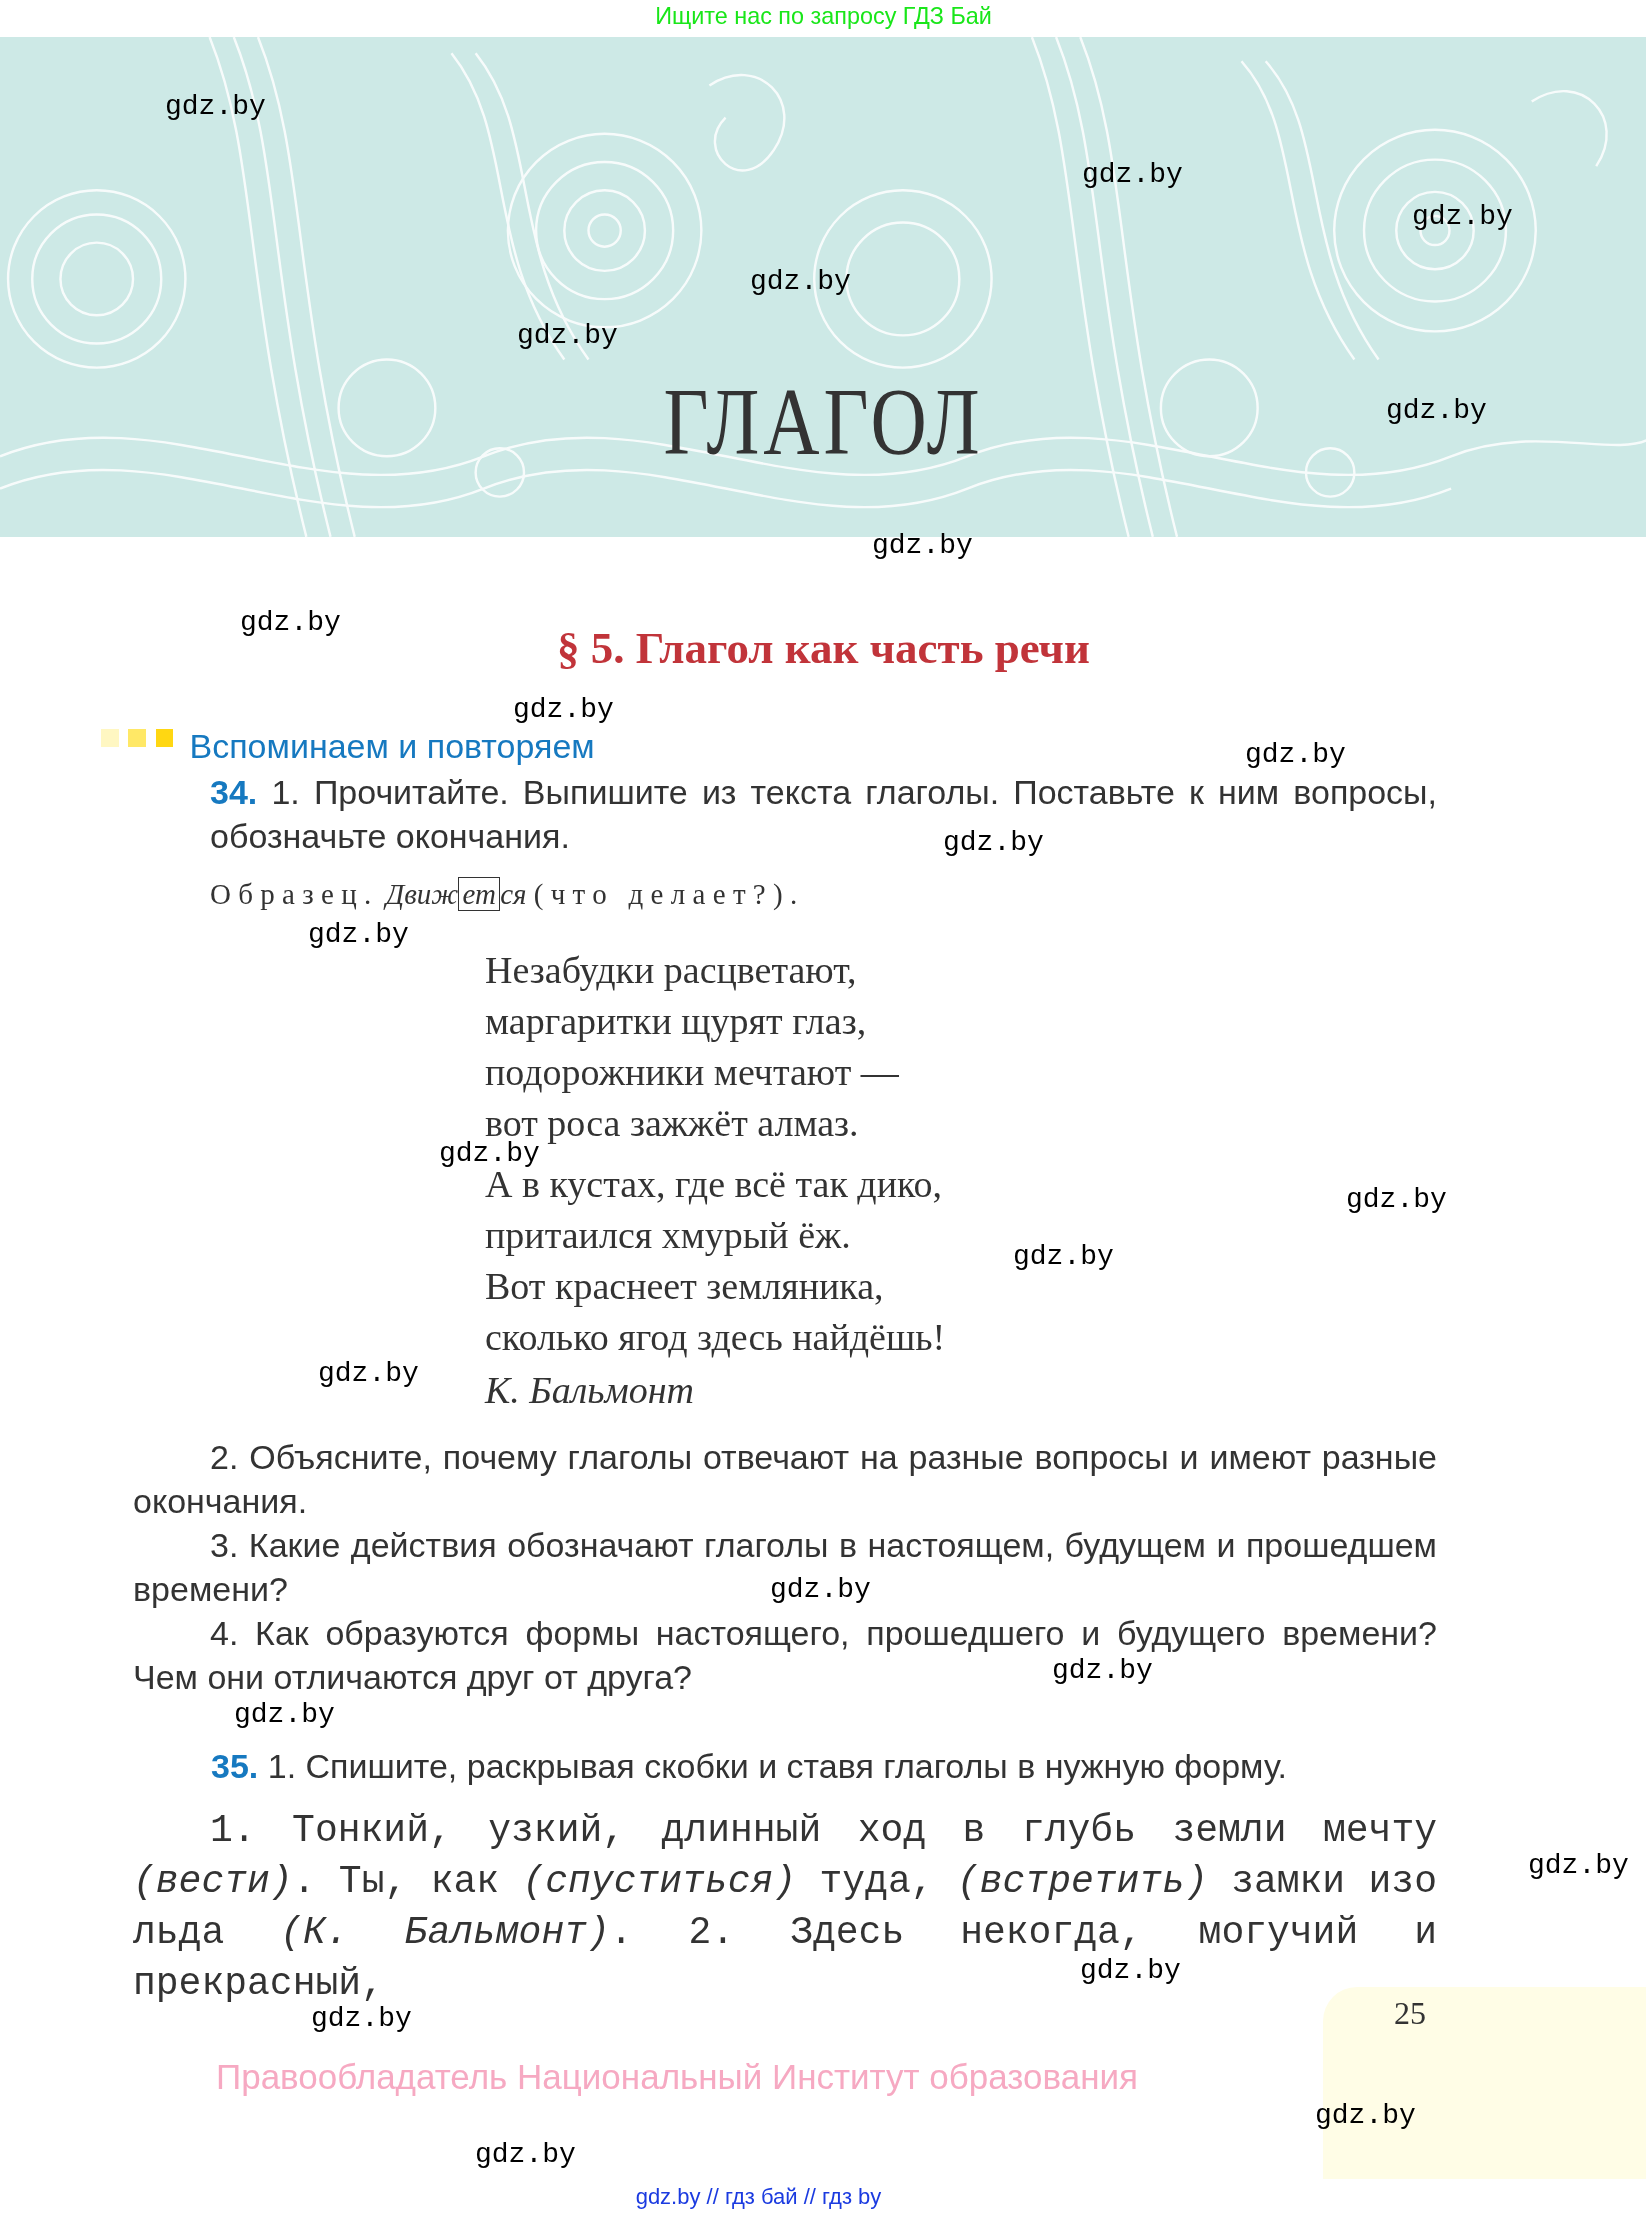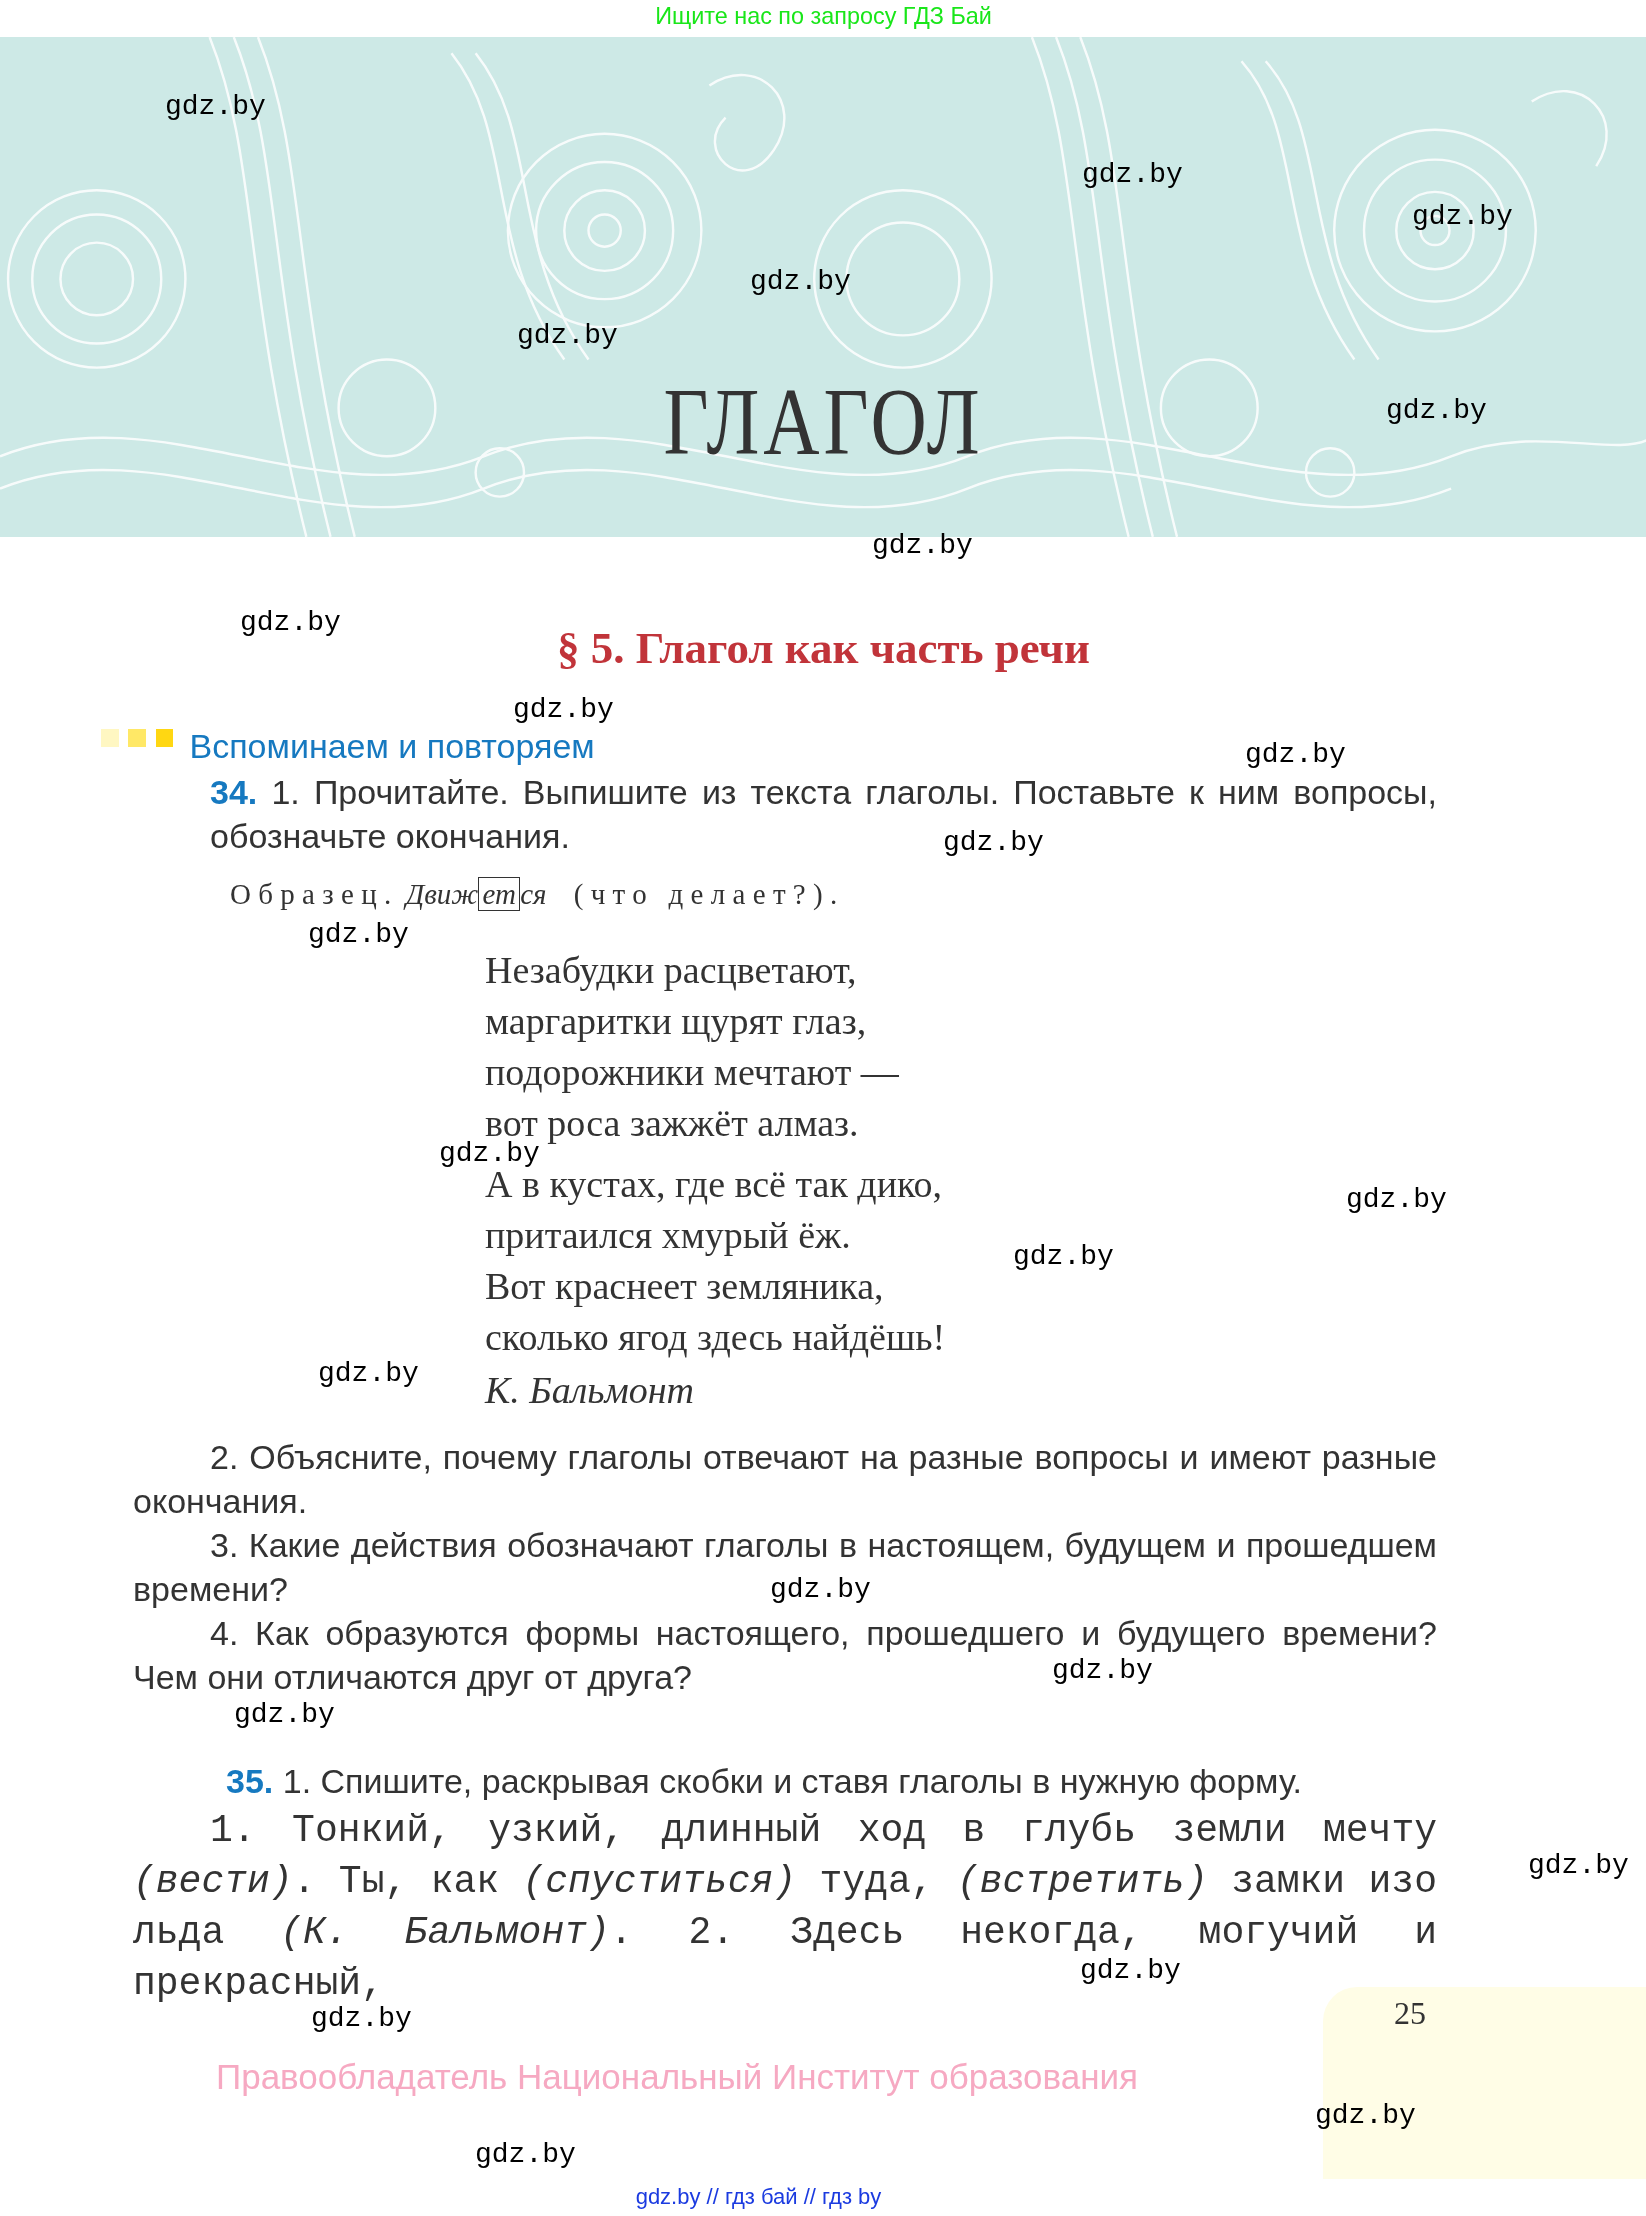--- a/index.html
+++ b/index.html
@@ -57,40 +57,40 @@
     .num { color: #1679c0; font-weight: bold; }
 
     .task34 { left: 133px; top: 770px; width: 1304px; }
     .task34 .indent { padding-left: 77px; }
 
     .sample {
       left: 210px; top: 880px;
       font-family: "Liberation Serif", serif; font-size: 29px; color: #333;
       line-height: 1;
     }
-    .sample .spaced { letter-spacing: 7.3px; margin-left: 20px; }
+    .sample .spaced { letter-spacing: 7.3px; }
     .sample .it { font-style: italic; }
     .sample .box { border: 1.6px solid #333; padding: 0 3.2px; font-style: italic; }
 
     .poem {
       left: 485px; top: 945px;
       font-family: "Liberation Serif", serif; font-size: 38px; color: #333;
       line-height: 51px;
     }
     .poem .stanza2 { margin-top: 9.7px; }
     .poem-author {
       left: 485px; width: 604px; top: 1368px; 
       font-family: "Liberation Serif", serif; font-style: italic; font-size: 38px; color: #333;
     }
 
     .questions { left: 133px; top: 1435px; width: 1304px; }
     .questions p { margin: 0; text-indent: 77px; }
 
     .task35 { left: 133px; top: 1743px; width: 1304px; }
-    .task35 p { margin: 16px; text-indent: 77px; }
+    .task35 p { margin: 1px; text-indent: 77px; }
 
     .exercise {
       left: 133px; top: 1805px; width: 1304px;
       font-family: Liberation Mono, monospace; font-size: 38px; color: #333;
       line-height: 51px; text-align: justify;
     }
     .exercise p { margin: 0; text-indent: 77px; }
     .exercise .it { font-style: italic; }
 
     

